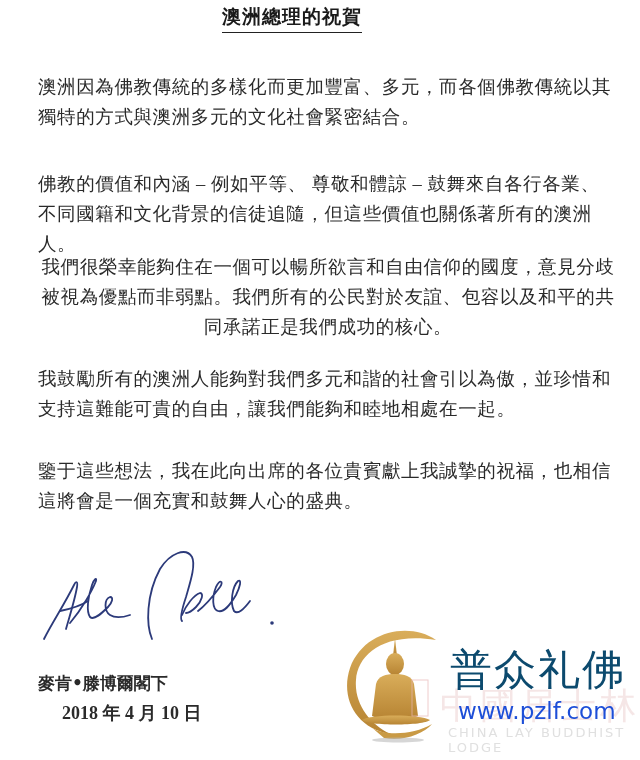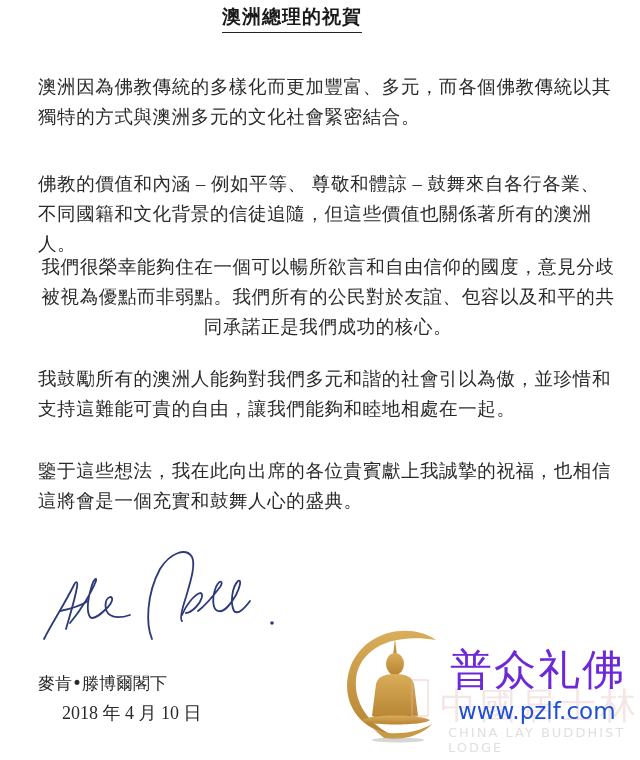--- a/index.html
+++ b/index.html
@@ -52,20 +52,21 @@
       width: 260px;
       height: 110px;
     }
     .sig-block {
       position: absolute;
       left: 38px;
       top: 668px;
       font-size: 17px;
       line-height: 30px;
       color: #2a2a2a;
+      font-weight: bold;
     }
     .sig-block .date {
       font-family: "Liberation Serif", serif;
       font-size: 18px;
       margin-left: 24px;
     }
     .logo {
       position: absolute;
       left: 340px;
       top: 624px;
@@ -77,21 +78,21 @@
       left: 0;
       top: 0;
       width: 110px;
       height: 120px;
     }
     .logo-title {
       position: absolute;
       left: 110px;
       top: 18px;
       font-size: 42px;
-      color: #6d28d9;
+      color: #0c4a6e;
       letter-spacing: 2px;
       font-family: "DejaVu Sans", sans-serif;
     }
     .logo-watermark {
       position: absolute;
       left: 100px;
       top: 58px;
       font-size: 36px;
       color: #f2dede;
       letter-spacing: 4px;

